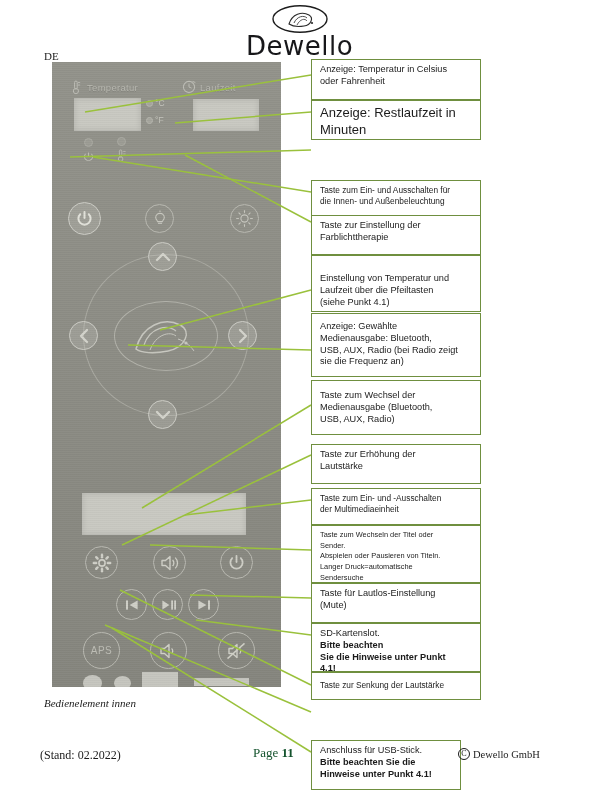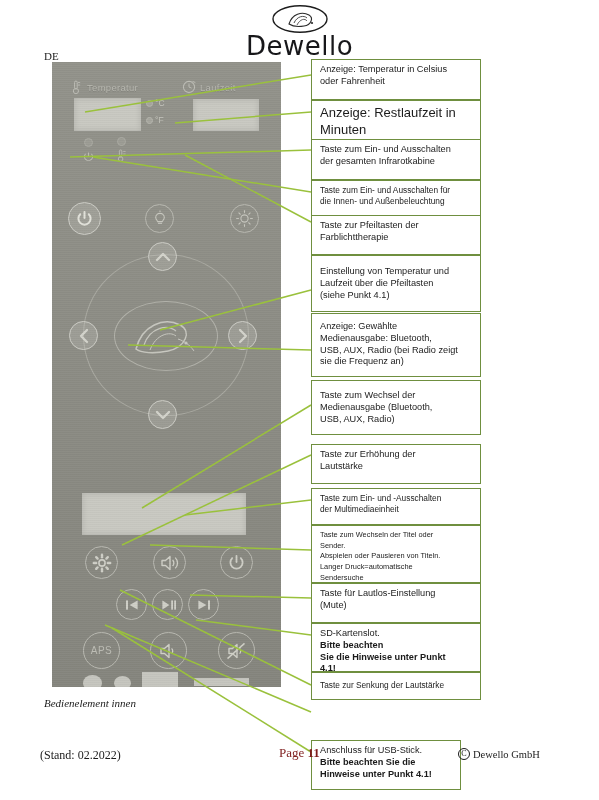--- a/index.html
+++ b/index.html
@@ -153,21 +153,21 @@
 
   
   #foot-left {
     position: absolute; left: 40px; top: 748px;
     font-family: "Liberation Serif", serif;
     font-size: 12px; color: #1b1b1b;
   }
   #foot-page {
     position: absolute; left: 253px; top: 745px;
     font-family: "Liberation Serif", serif;
-    font-size: 13px; color: #7f1d1d; margin-left: 26px;
+    font-size: 13px; color: #14532d;
   }
   #foot-page b { font-weight: bold; }
   #foot-right {
     position: absolute; left: 458px; top: 748px;
     font-family: "Liberation Serif", serif;
     font-size: 10.5px; color: #1b1b1b;
     display: flex; align-items: center; gap: 3px;
   }
   .copy-c {
     display: inline-flex; align-items: center; justify-content: center;
@@ -397,36 +397,32 @@
   <div class="callout" style="left:311px;top:59px;width:170px;height:41px;font-size:9.2px">
     <span>Anzeige: Temperatur in Celsius</span>
     <span>oder Fahrenheit</span>
   </div>
 
   <div class="callout" style="left:311px;top:100px;width:170px;height:40px;font-size:13px">
     <span>Anzeige: Restlaufzeit in</span>
     <span>Minuten</span>
   </div>
 
-  <div class="callout" style="left:311px;top:139px;width:170px;height:41px;font-size:9.2px">
-    <span>Taste zum Ein- und Ausschalten</span>
-    <span>der gesamten Infrarotkabine</span>
-  </div>
 
   <div class="callout" style="left:311px;top:180px;width:170px;height:39px;font-size:8.3px">
     <span>Taste zum Ein- und Ausschalten für</span>
     <span>die Innen- und Außenbeleuchtung</span>
   </div>
 
   <div class="callout" style="left:311px;top:215px;width:170px;height:40px;font-size:9.2px">
-    <span>Taste zur Pfeiltasten der</span>
+    <span>Taste zur Einstellung der</span>
     <span>Farblichttherapie</span>
   </div>
 
-  <div class="callout" style="left:311px;top:255px;width:170px;height:57px;padding-top:10px;font-size:9.2px">
+  <div class="callout" style="left:311px;top:255px;width:170px;height:57px;padding-top:17px;font-size:9.2px">
     <span>Einstellung von Temperatur und</span>
     <span>Laufzeit über die Pfeiltasten</span>
     <span>(siehe Punkt 4.1)</span>
   </div>
 
   <div class="callout" style="left:311px;top:313px;width:170px;height:64px;padding-top:7px;font-size:9.2px">
     <span>Anzeige: Gewählte</span>
     <span>Medienausgabe: Bluetooth,</span>
     <span>USB, AUX, Radio (bei Radio zeigt</span>
     <span>sie die Frequenz an)</span>

